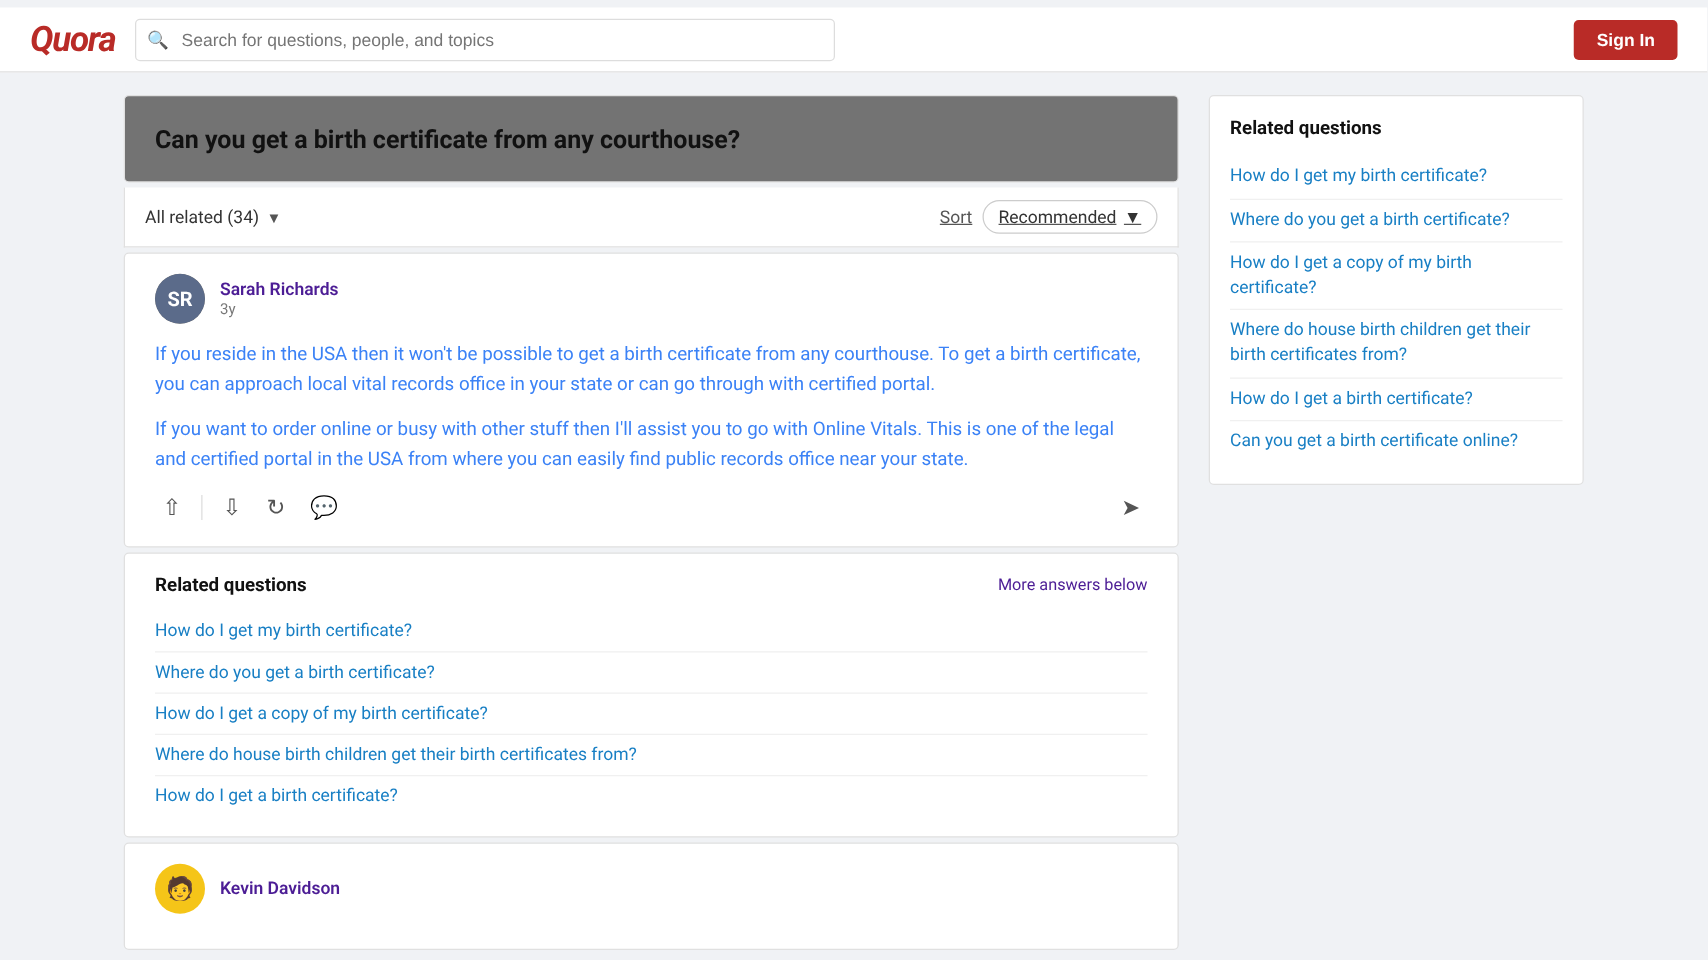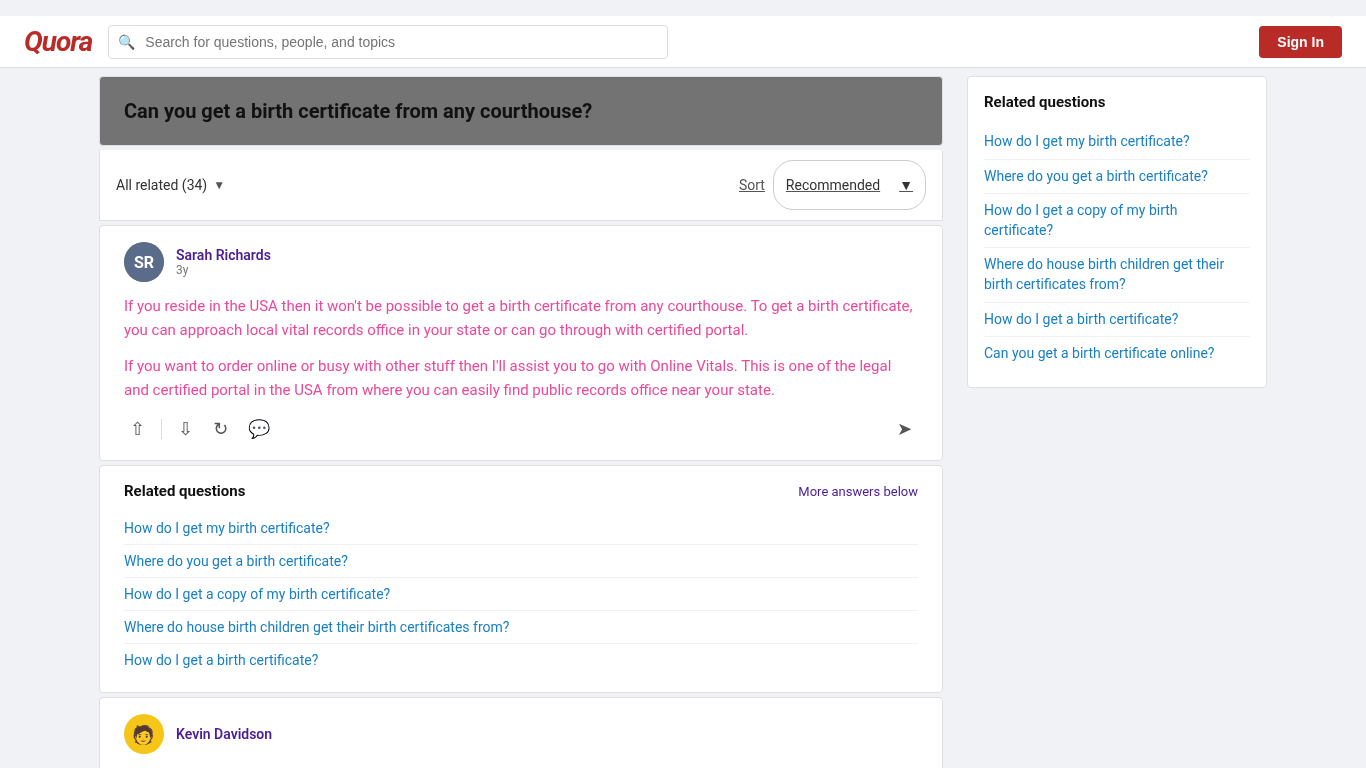--- a/index.html
+++ b/index.html
@@ -13,21 +13,21 @@
     
     .header {
       background: #fff;
       border-bottom: 1px solid #e0e0e0;
       height: 52px;
       display: flex;
       align-items: center;
       padding: 0 24px;
       gap: 16px;
       position: sticky;
-      top: 16px;
+      top: 6px;
       z-index: 100;
     }
     .logo {
       font-size: 28px;
       font-weight: bold;
       color: #b92b27;
       font-style: italic;
       letter-spacing: -1px;
       flex-shrink: 0;
     }
@@ -124,27 +124,27 @@
       display: flex;
       align-items: center;
       gap: 8px;
       font-size: 14px;
       color: #555;
       text-decoration: underline;
     }
     .sort-dropdown {
       border: 1px solid #ccc;
       border-radius: 20px;
-      padding: 16px 12px;
+      padding: 4px 12px;
       font-size: 14px;
       color: #333;
       cursor: pointer;
       display: flex;
       align-items: center;
-      gap: 19px;
+      gap: 6px;
       background: #fff;
     }
 
     
     .answer-card {
       background: #fff;
       border: 1px solid #e0e0e0;
       border-radius: 4px;
       padding: 16px 24px;
       margin-bottom: 4px;
@@ -183,21 +183,21 @@
       font-size: 14px;
       color: #4c1d95;
     }
     .author-info .author-time {
       font-size: 12px;
       color: #777;
     }
     .answer-text {
       font-size: 15px;
       line-height: 1.6;
-      color: #ec4899;
+      color: #3b82f6;
       margin-bottom: 12px;
     }
     .answer-text p + p { margin-top: 12px; }
     .answer-actions {
       display: flex;
       align-items: center;
       gap: 8px;
       margin-top: 8px;
     }
     .action-btn {

